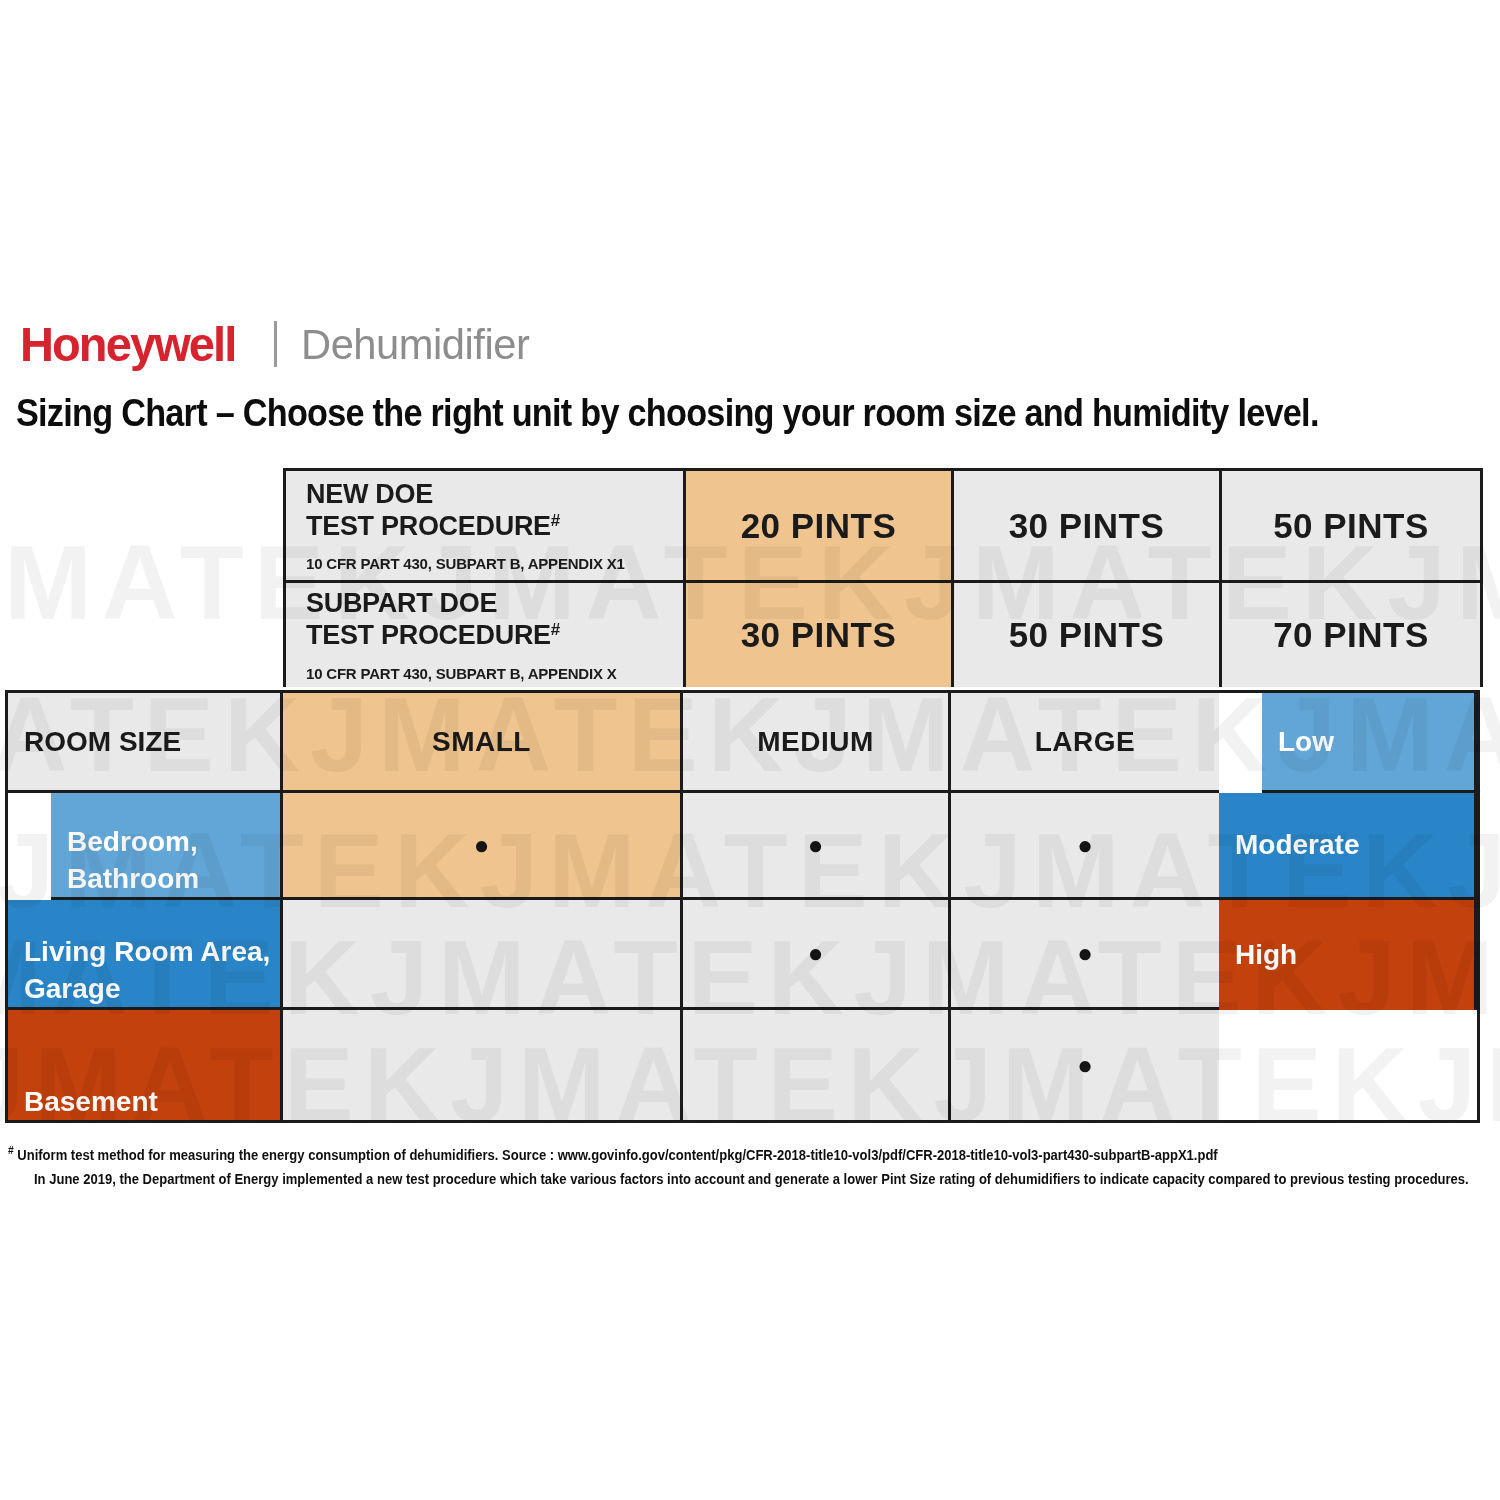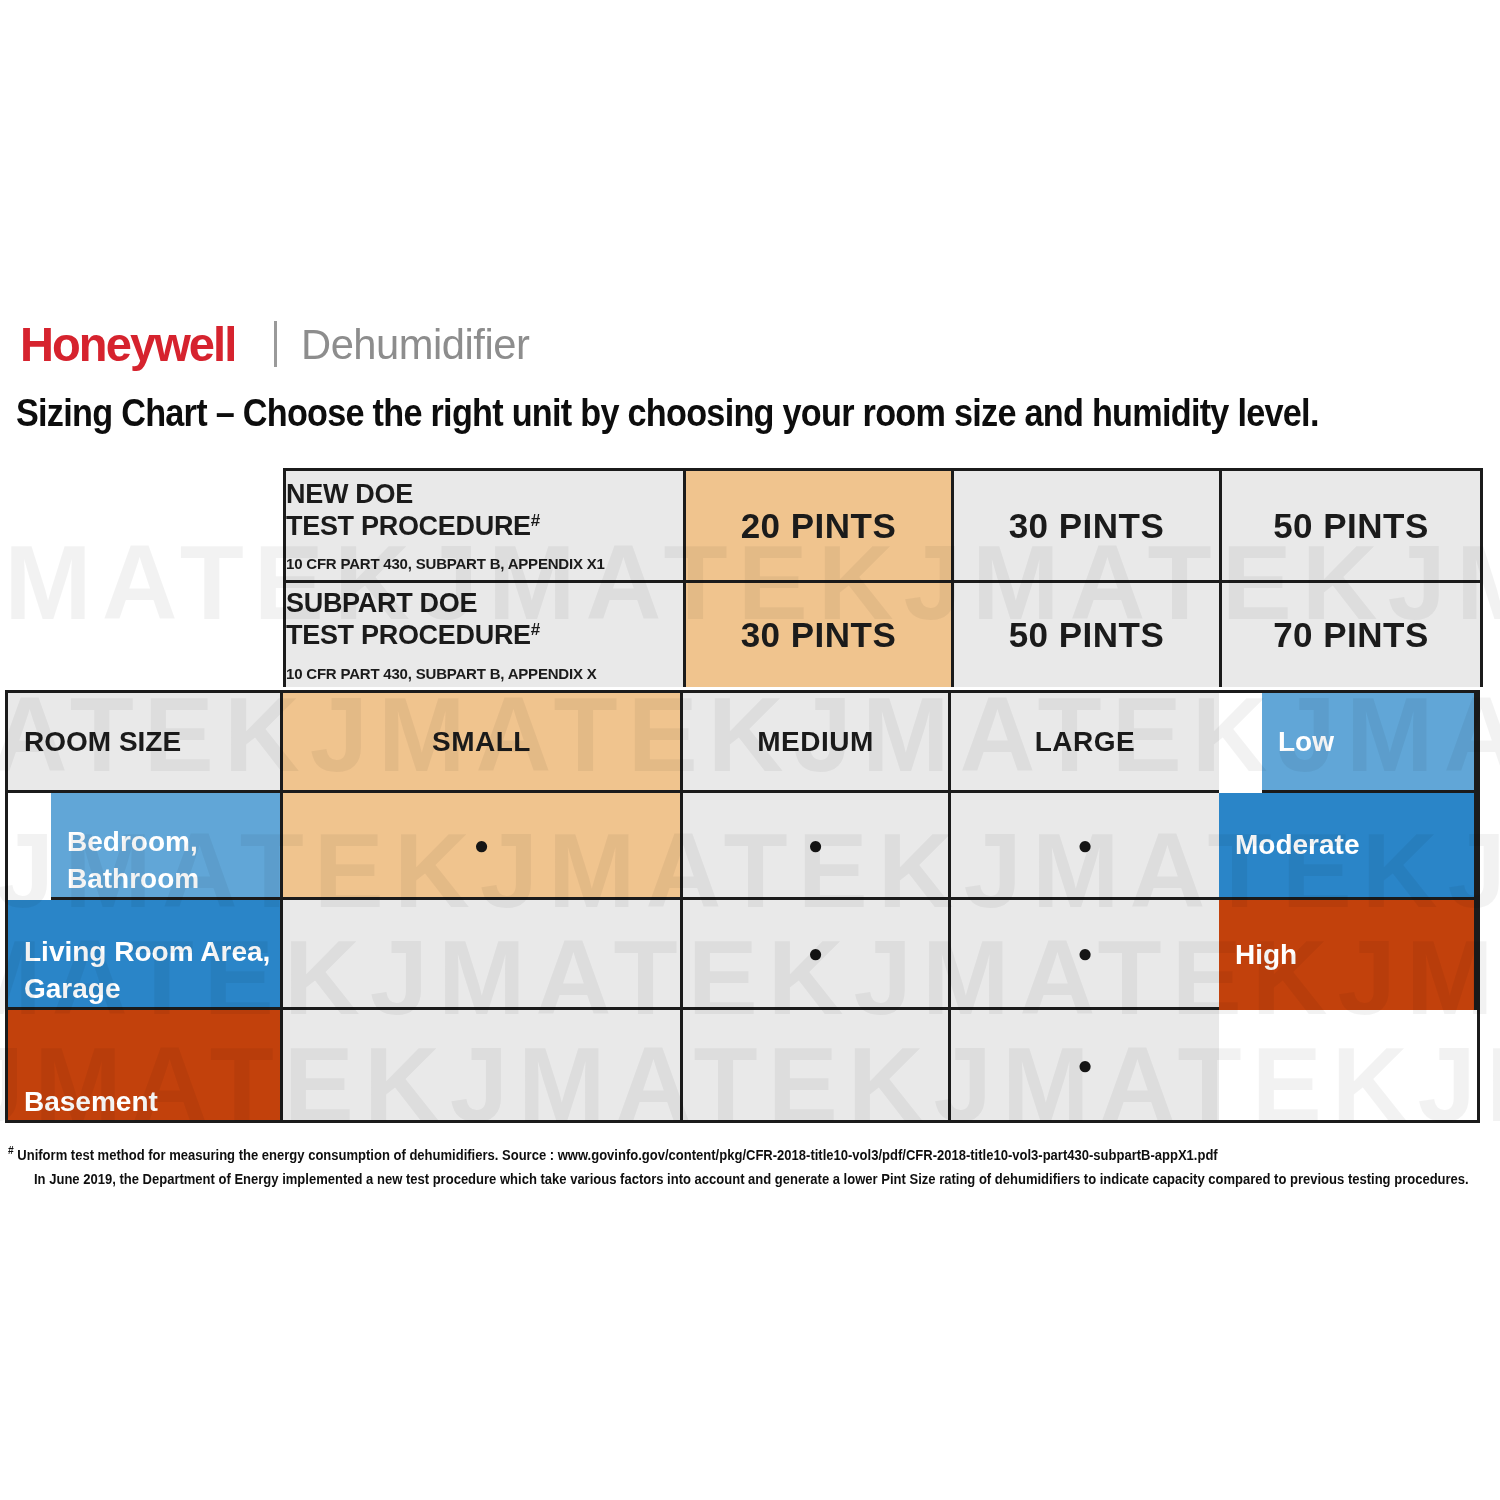--- a/index.html
+++ b/index.html
@@ -36,21 +36,21 @@
   .c { border-right:3px solid #1b1b1b; border-bottom:3px solid #1b1b1b; overflow:hidden; }
   .lc { border-right:none; }
   .lr { border-bottom:none; }
 
   .bg-gray   { background:#e9e9e9; }
   .bg-orange { background:#f0c48e; }
   .bg-low    { background:#61a6d7;margin-left:43px; }
   .bg-mod    { background:#2a85c8; }
   .bg-high   { background:#c2410c; }
 
-  .doe { display:flex; flex-direction:column; justify-content:center; }
+  .doe { display:flex; flex-direction:column; justify-content:center; padding-left:20px; }
   .doe-title { font-size:27px; font-weight:800; line-height:1.18; letter-spacing:-0.3px; color:#1b1b1b; }
   .doe-title .sup { font-size:17px; position:relative; top:-9px; }
   .doe-sub { font-size:15px; font-weight:700; letter-spacing:-0.2px; margin-top:13px; color:#1b1b1b; }
 
   .pints { display:flex; align-items:center; justify-content:center;
            font-size:35px; font-weight:800; letter-spacing:0.5px; color:#1b1b1b; }
 
   .head-left { display:flex; flex-direction:column; justify-content:center; padding-left:16px;
                font-size:28px; font-weight:800; line-height:1.25; color:#1b1b1b; }
   .head-room { display:flex; align-items:center; padding-left:16px;

